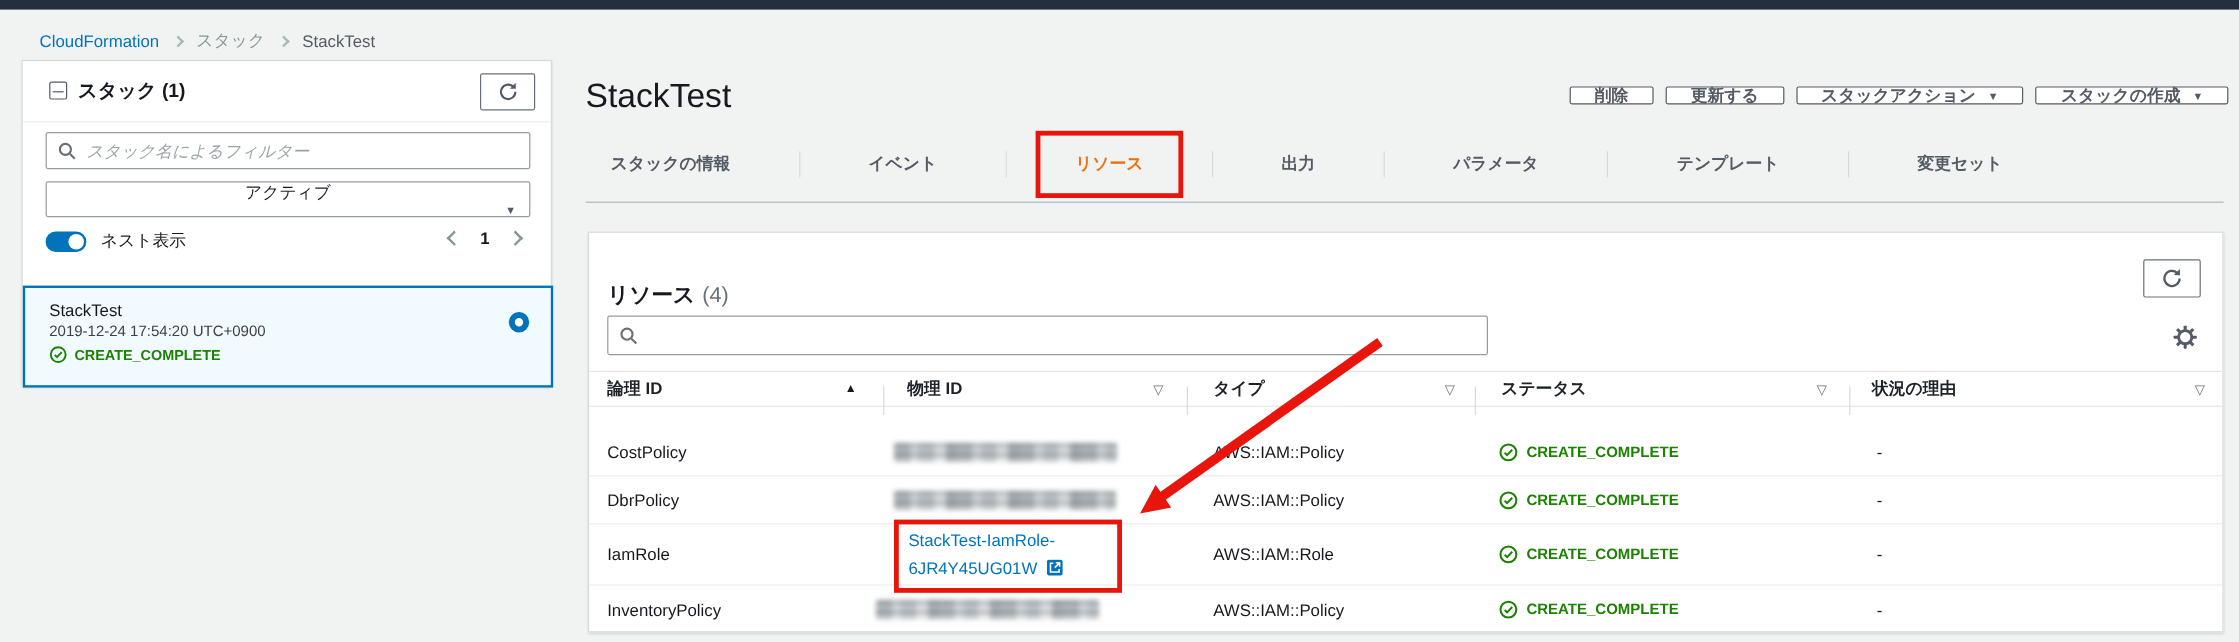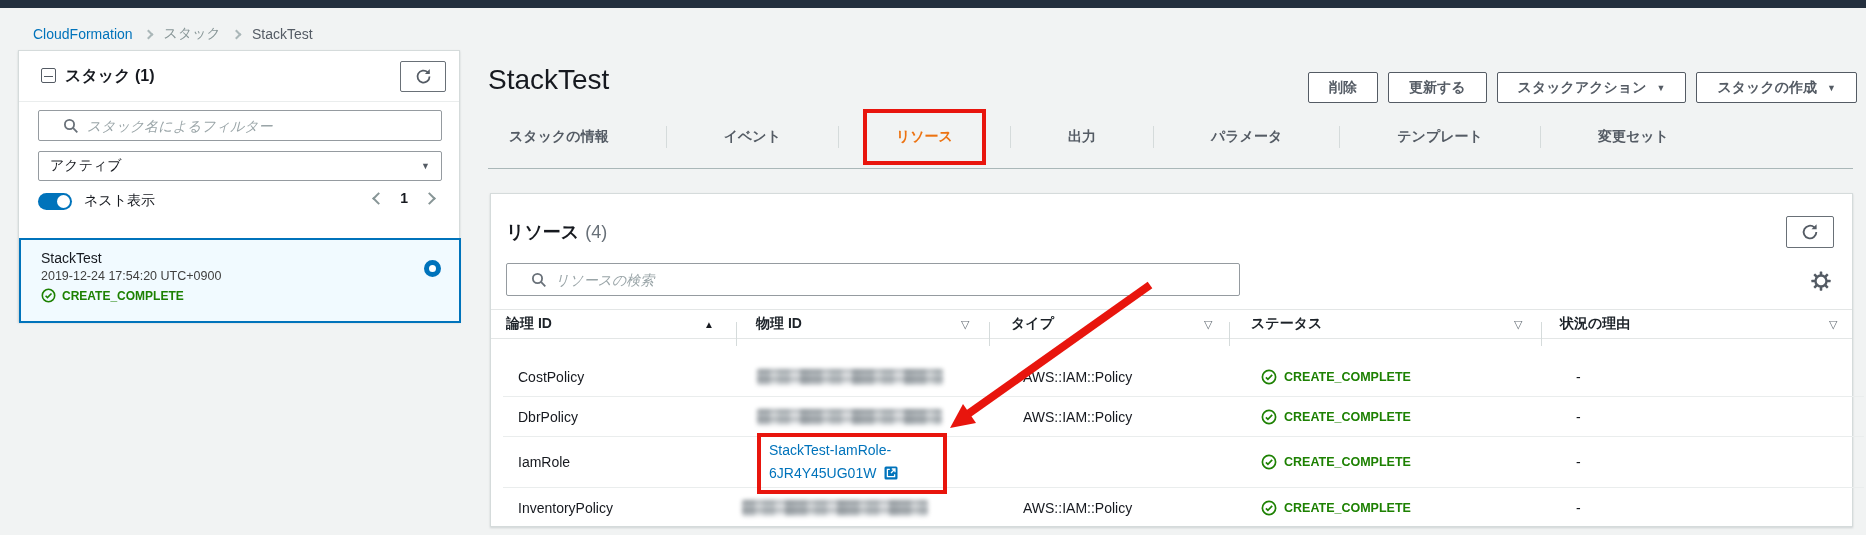--- a/index.html
+++ b/index.html
@@ -24,26 +24,26 @@
 
   
   #sidebar { left:18px; top:50px; width:442px; height:272px; }
   #sb-header { position:absolute; left:0; top:0; width:100%; height:51px; border-bottom:1px solid #eaeded; }
   #collapse-icon { position:absolute; left:22px; top:17px; width:15px; height:15px; border:1.5px solid #545b64; border-radius:2px; }
   #collapse-icon::after { content:""; position:absolute; left:2px; right:2px; top:50%; height:0; border-top:1.5px solid #545b64; }
   #sb-title { position:absolute; left:46px; top:15px; font-size:16px; font-weight:bold; color:#16191f; }
   .icon-btn { background:#fff; border:1px solid #697077; border-radius:2px; display:flex; align-items:center; justify-content:center; cursor:pointer; }
   #sb-refresh { position:absolute; right:13px; top:10px; width:46px; height:31px; }
 
-  .search-box { position:absolute; border:1px solid #959ba0; border-radius:2px; background:#fff; display:flex; align-items:center; padding:0 24px; }
+  .search-box { position:absolute; border:1px solid #959ba0; border-radius:2px; background:#fff; display:flex; align-items:center; padding:0 9px; }
   .search-box input { border:none; outline:none; flex:1; font-size:14px; font-family:inherit; color:#16191f; background:transparent; margin-left:8px; }
   .search-box input::placeholder { color:#9aa5a8; font-style:italic; }
   #sb-search { left:19px; top:59px; width:404px; height:31px; }
 
-  #sb-select { position:absolute; left:19px; top:100px; width:404px; height:30px; border:1px solid #959ba0; border-radius:2px; background:#fff; display:flex; align-items:center; padding:0 11px; font-size:14px; cursor:pointer; }
+  #sb-select { position:absolute; left:19px; top:100px; width:404px; height:30px; border:1px solid #959ba0; border-radius:2px; background:#fff; display:flex; align-items:center; padding:0 11px; font-size:14px; cursor:pointer;flex-direction:column; }
   #sb-select .caret { margin-left:auto; }
   .caret { font-size:9px; color:#545b64; }
 
   #sb-toggle-row { position:absolute; left:19px; top:140px; height:20px; display:flex; align-items:center; }
   #nested-toggle { width:34px; height:17px; background:#0073bb; border-radius:9px; position:relative; cursor:pointer; }
   #nested-toggle::after { content:""; position:absolute; right:2px; top:2px; width:13px; height:13px; background:#fff; border-radius:50%; }
   #toggle-label { margin-left:12px; font-size:14px; color:#16191f; }
 
   #sb-pagination { position:absolute; right:25px; top:139px; display:flex; align-items:center; gap:17px; }
   .chev { width:9px; height:9px; border-top:2px solid #879596; border-left:2px solid #879596; display:inline-block; cursor:pointer; }
@@ -53,46 +53,46 @@
 
   #stack-item { position:absolute; left:0; top:187px; width:442px; height:85px; background:#f1faff; border:2px solid #0073bb; cursor:pointer; }
   #stack-name { position:absolute; left:20px; top:10px; font-size:14px; color:#16191f; }
   #stack-date { position:absolute; left:20px; top:29px; font-size:12.5px; color:#404040; }
   #stack-status { position:absolute; left:20px; top:48px; display:flex; align-items:center; gap:6px; font-size:12px; font-weight:600; color:#1d8102; }
   #stack-radio { position:absolute; right:18px; top:20px; width:17px; height:17px; border:5px solid #0073bb; border-radius:50%; background:#fff; }
 
   
   #page-title { left:488px; top:64px; font-size:28px; font-weight:400; color:#16191f; }
   #actions { top:72px; right:9px; display:flex; gap:10px; }
-  .aws-btn { height:31px; background:#fff; border:1px solid #545b64; border-radius:2px; color:#545b64; font-size:14px; font-weight:bold; padding:0 20px; display:flex; align-items:center; gap:10px; font-family:inherit; cursor:pointer; white-space:nowrap; }
+  .aws-btn { height:15px; background:#fff; border:1px solid #545b64; border-radius:2px; color:#545b64; font-size:14px; font-weight:bold; padding:0 20px; display:flex; align-items:center; gap:10px; font-family:inherit; cursor:pointer; white-space:nowrap; }
   .aws-btn .caret { color:#545b64; }
 
   
   #tabs { left:488px; top:105px; width:1365px; height:64px; border-bottom:1px solid #aab7b8; display:flex; align-items:center; padding-left:0;gap:36px; }
   .tab { position:relative; padding:0 21px; font-size:14px; font-weight:bold; color:#545b64; cursor:pointer; white-space:nowrap; }
   .tab.active { color:#ec7211; }
   .tab-sep { width:1px; height:22px; background:#d5dbdb; }
   #tab-annotation-box { position:absolute; left:-12px; right:-12px; top:-19px; bottom:-19px; border:4px solid #e8150d; pointer-events:none; }
 
   
   #resources { left:490px; top:193px; width:1363px; height:334px; }
-  #res-title { position:absolute; left:15px; top:26px; font-size:18px; }
+  #res-title { position:absolute; left:15px; top:40px; font-size:18px; }
   #res-title .t { font-weight:bold; color:#16191f; }
   #res-title .c { color:#687078; margin-left:6px; }
   #res-refresh { position:absolute; right:18px; top:22px; width:48px; height:32px; }
   #res-gear { position:absolute; right:20px; top:76px; width:22px; height:22px; cursor:pointer; }
   #res-search { left:15px; top:69px; width:734px; height:33px; }
 
   #thead { position:absolute; left:0; top:115px; width:100%; height:30px; border-top:1px solid #e3e6e6; border-bottom:1px solid #e3e6e6; }
   .hcell { position:absolute; top:0; bottom:0; display:flex; align-items:center; font-size:14px; font-weight:bold; color:#1c2228; }
   .hsep { position:absolute; top:12px; width:1px; height:24px; background:#d5dbdb; }
   .sort-asc { font-size:10px; color:#16191f; }
   .filter-tri { font-size:11px; color:#687078; cursor:pointer; }
 
-  .trow { position:absolute; left:12px; width:100%; }
+  .trow { position:absolute; left:0; width:100%; }
   .trow.b { border-bottom:1px solid #eaeded; }
   .cell { position:absolute; top:0; bottom:0; display:flex; align-items:center; font-size:14px; color:#16191f; }
   .status-cell { gap:7px; font-size:12.5px; font-weight:600; color:#1d8102; }
   .blurred-id { height:16px; border-radius:2px; filter:blur(2.2px);
     background:
       repeating-linear-gradient(90deg,#b7bcc0 0 13px,#d9dcde 13px 21px,#c3c8cb 21px 33px,#e3e5e7 33px 43px,#aeb4b8 43px 52px),
       repeating-linear-gradient(0deg,rgba(255,255,255,.35) 0 4px,rgba(120,128,134,.35) 4px 8px);
     background-blend-mode:multiply; }
   .link { color:#0073bb; cursor:pointer; line-height:23px; font-size:14px; }
   #link-annotation-box { position:absolute; left:254px; top:-4px; width:190px; height:61px; border:4px solid #e8150d; pointer-events:none; z-index:5; }
@@ -240,21 +240,20 @@
     </svg>
   </span>
 
   <div id="res-search" class="search-box">
     <span>
       <svg class="icn" width="16" height="16" viewBox="0 0 16 16">
           <circle cx="6.5" cy="6.5" r="4.6" fill="none" stroke="#687078" stroke-width="1.8"></circle>
           <line x1="10.2" y1="10.2" x2="14.3" y2="14.3" stroke="#687078" stroke-width="1.8"></line>
         </svg>
     </span>
-    <input placeholder="リソースの検索" style="">
   </div>
 
   <div id="thead">
     <span class="hcell" style="left:15px">論理 ID</span>
     <span class="hcell sort-asc" style="left:213px">▲</span>
     <span class="hsep" style="left:245px"></span>
     <span class="hcell" style="left:265px">物理 ID</span>
     <span class="hcell filter-tri" style="left:470px">▽</span>
     <span class="hsep" style="left:498px"></span>
     <span class="hcell" style="left:520px">タイプ</span>
@@ -305,20 +304,21 @@
     <span class="cell" style="left:266px">
       <span class="link">
         <span>StackTest-IamRole-</span><br>
         <span>6JR4Y45UG01W</span>
         <svg class="icn" width="14" height="14" viewBox="0 0 14 14" style="display:inline-block;vertical-align:-2px;margin-left:4px">
           <rect x="0.5" y="0.5" width="13" height="13" rx="1.5" fill="#0073bb"></rect>
           <path d="M7 7 L11 3 M7.8 3 H11 V6.2 M5.8 3.4 H3.4 V10.6 H10.6 V8.2" fill="none" stroke="#fff" stroke-width="1.3"></path>
         </svg>
       </span>
     </span>
+    <span class="cell" style="left:520px">AWS::IAM::Role</span>
     <span class="cell status-cell" style="left:758px">
       <svg class="icn" width="16" height="16" viewBox="0 0 16 16">
           <circle cx="8" cy="8" r="6.6" fill="none" stroke="#1d8102" stroke-width="1.7"></circle>
           <path d="M4.9 8.3 l2 2 L11.2 5.8" fill="none" stroke="#1d8102" stroke-width="1.7"></path>
         </svg>
       <span>CREATE_COMPLETE</span>
     </span>
     <span class="cell" style="left:1073px">-</span>
   </div>
 

